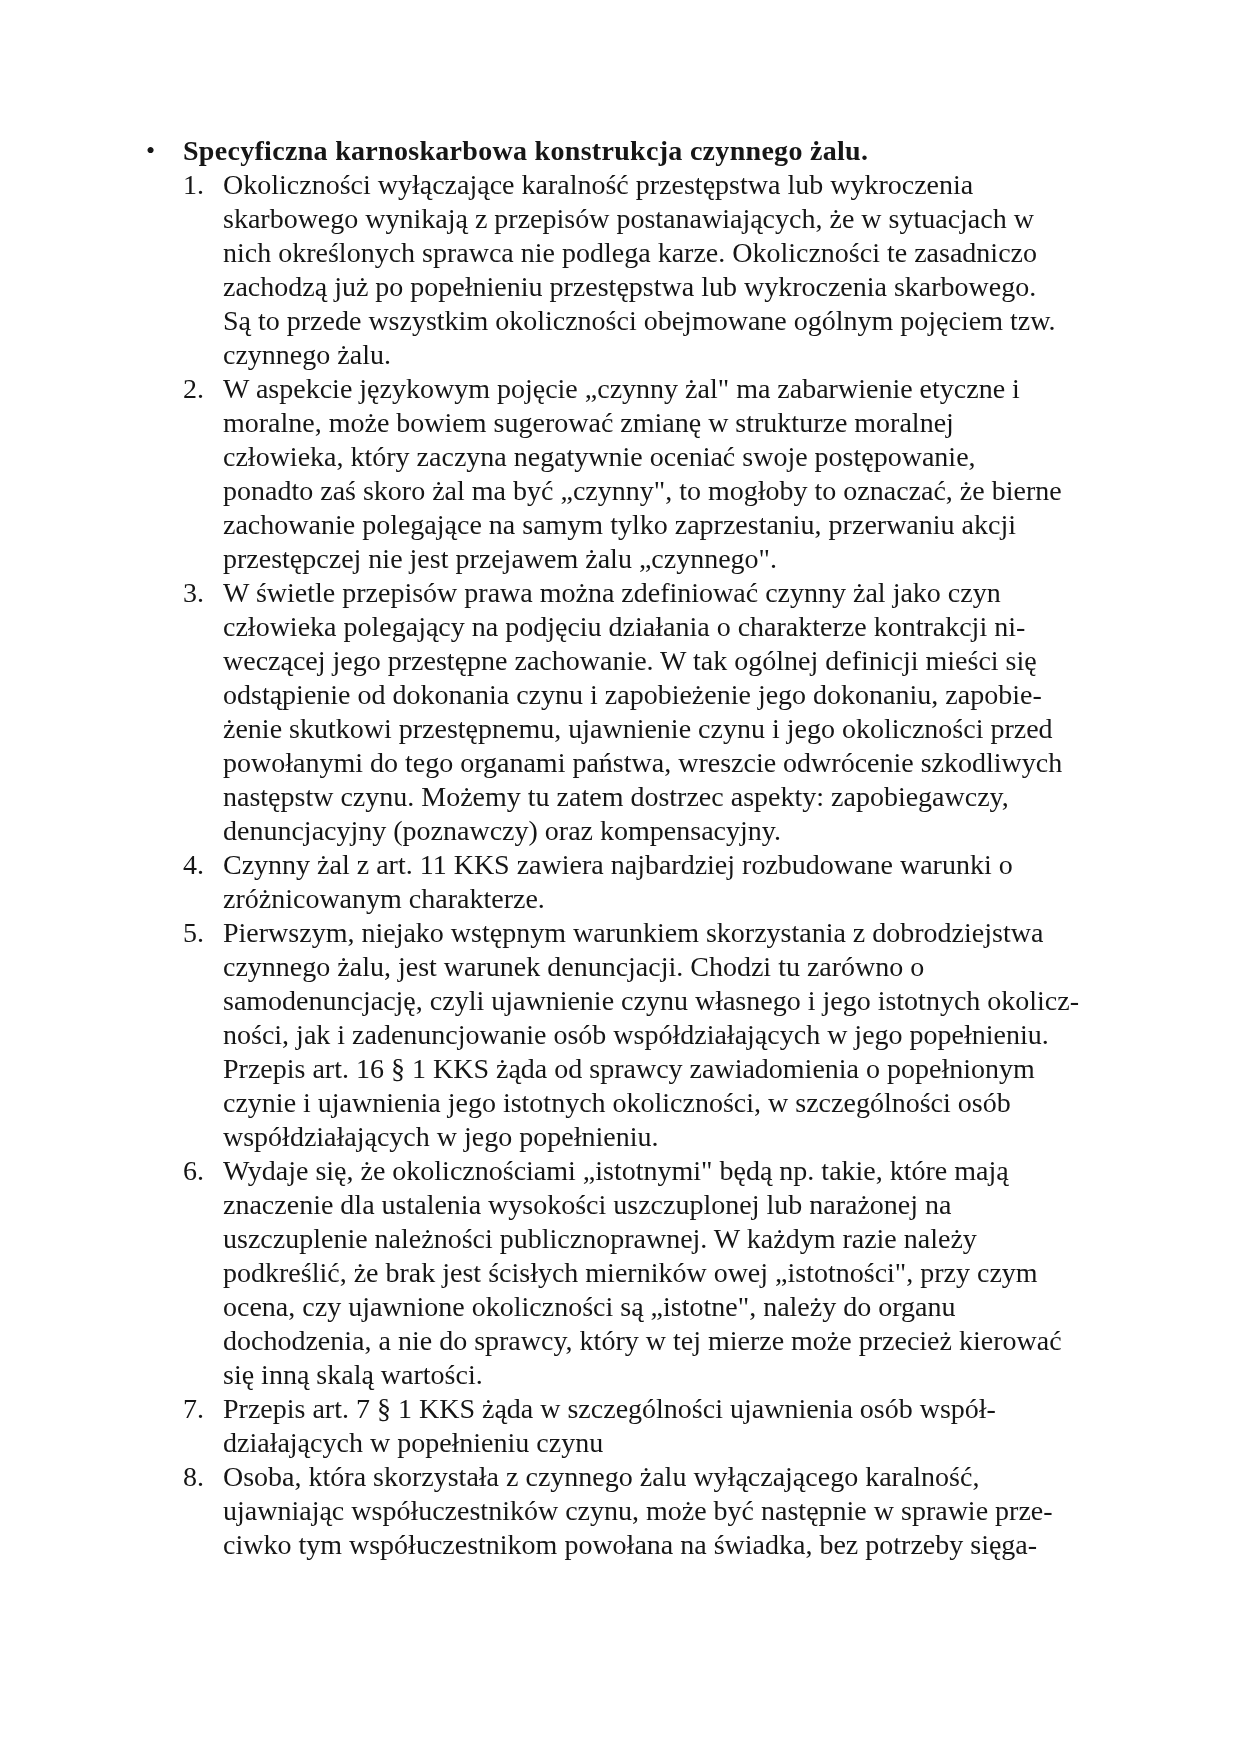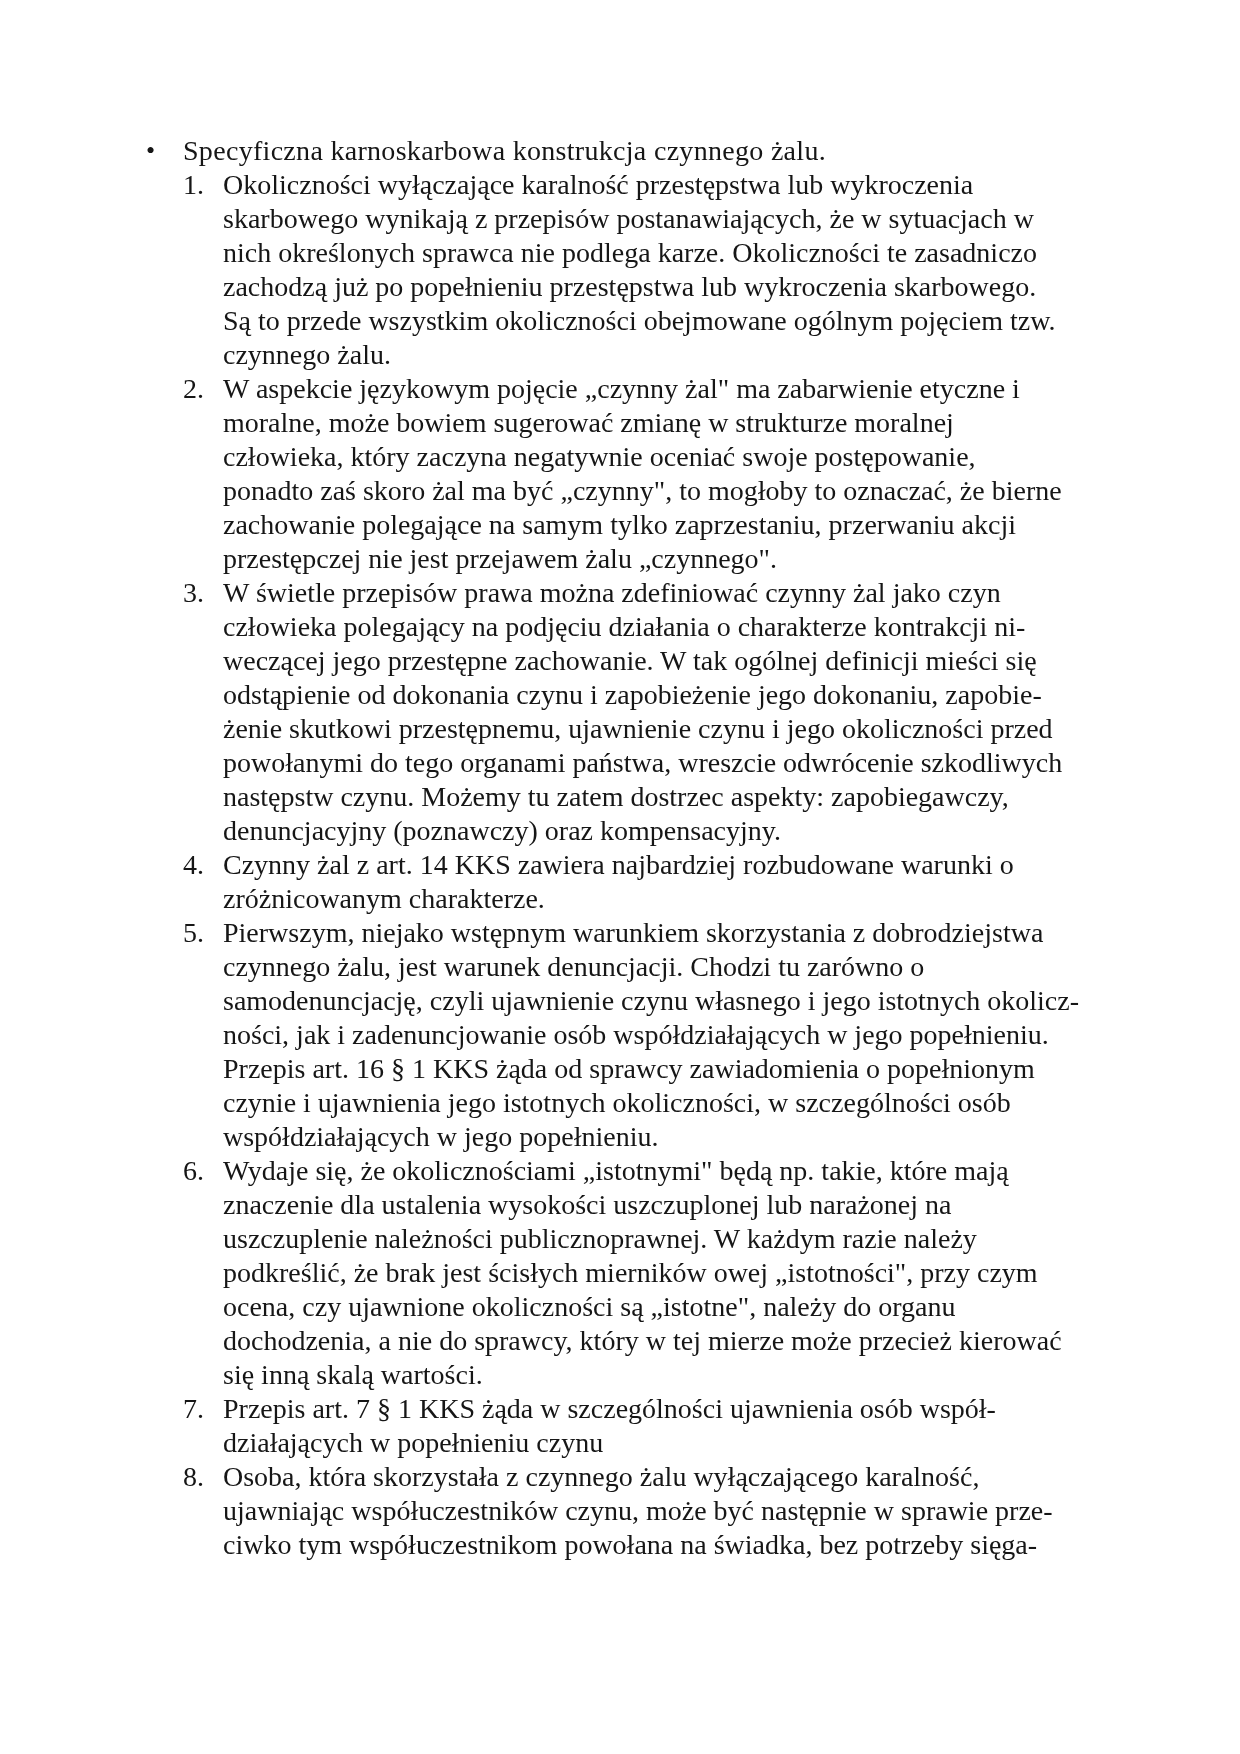--- a/index.html
+++ b/index.html
@@ -28,21 +28,21 @@
     align-items: flex-start;
   }
   .bullet {
     box-sizing: border-box;
     width: 55px;
     padding-left: 18px;
     flex: 0 0 55px;
     font-size: 26px;
   }
   .heading {
-    font-weight: 400;
+    font-weight: 700;
     letter-spacing: 0.3px;
   }
   .items {
     list-style: none;
     margin: 0;
     padding: 0 0 0 55px;
   }
   .item {
     display: flex;
     align-items: flex-start;
@@ -89,21 +89,21 @@
 człowieka polegający na podjęciu działania o charakterze kontrakcji ni-
 weczącej jego przestępne zachowanie. W tak ogólnej definicji mieści się
 odstąpienie od dokonania czynu i zapobieżenie jego dokonaniu, zapobie-
 żenie skutkowi przestępnemu, ujawnienie czynu i jego okoliczności przed
 powołanymi do tego organami państwa, wreszcie odwrócenie szkodliwych
 następstw czynu. Możemy tu zatem dostrzec aspekty: zapobiegawczy,
 denuncjacyjny (poznawczy) oraz kompensacyjny.</div>
       </li>
       <li class="item">
         <span class="num">4.</span>
-        <div class="lines">Czynny żal z art. 14 KKS zawiera najbardziej rozbudowane warunki o
+        <div class="lines">Czynny żal z art. 11 KKS zawiera najbardziej rozbudowane warunki o
 zróżnicowanym charakterze.</div>
       </li>
       <li class="item">
         <span class="num">5.</span>
         <div class="lines">Pierwszym, niejako wstępnym warunkiem skorzystania z dobrodziejstwa
 czynnego żalu, jest warunek denuncjacji. Chodzi tu zarówno o
 samodenuncjację, czyli ujawnienie czynu własnego i jego istotnych okolicz-
 ności, jak i zadenuncjowanie osób współdziałających w jego popełnieniu.
 Przepis art. 16 § 1 KKS żąda od sprawcy zawiadomienia o popełnionym
 czynie i ujawnienia jego istotnych okoliczności, w szczególności osób

